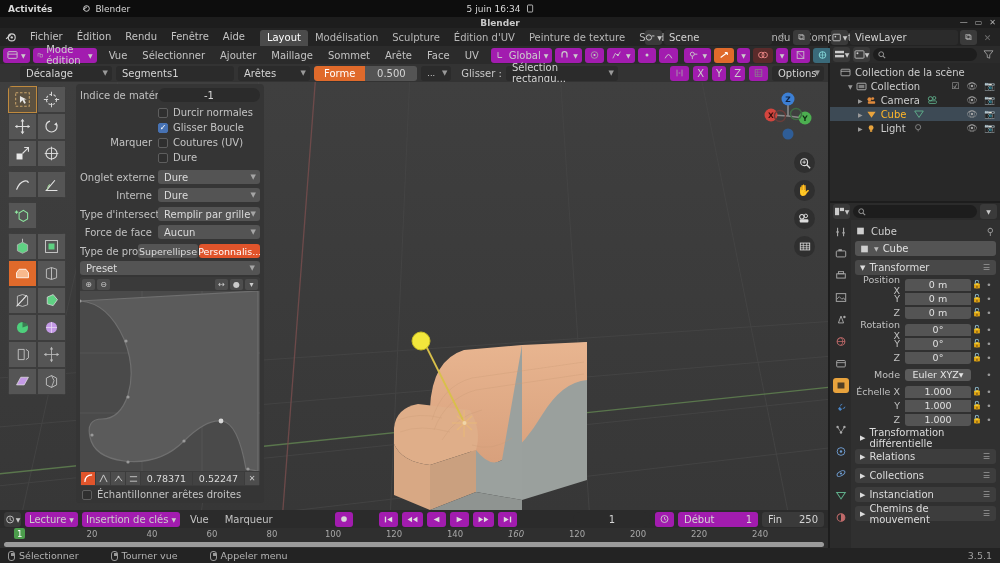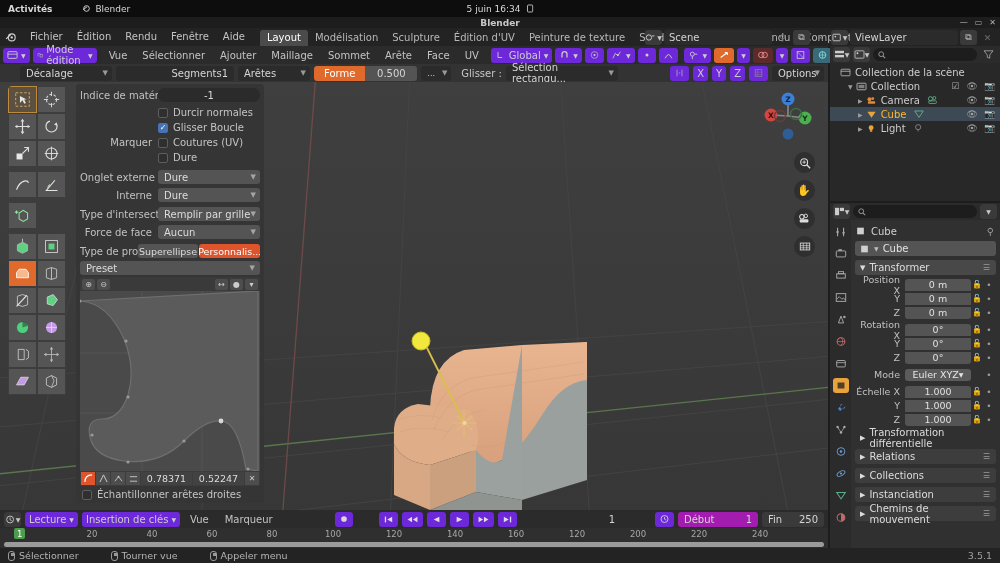--- a/index.html
+++ b/index.html
@@ -56,21 +56,21 @@
   }
   .icon-btn.dim { color:#6d6d6d; background:transparent; }
 
   
   .viewheader {
     position:absolute; left:0; top:46px; width:828px; height:18px;
     background:#2b2b2b; display:flex; align-items:center; gap:3px; padding-left:3px;
     font-size:10px; color:#c3c3c3;
   }
   .hdr-btn {
-    background:#6d28d9; border-radius:3px; height:15px; display:flex; align-items:center;
+    background:#a21caf; border-radius:3px; height:15px; display:flex; align-items:center;
     padding:0 4px; gap:3px; font-size:10px; color:#ccc;
   }
   .hdr-btn.orange { background:#e06a2b; color:#fff; }
   .hdr-menu { padding:0 6px; font-size:10px; color:#c3c3c3; }
   .seg { display:flex; background:#303030; border-radius:3px; overflow:hidden; height:15px;}
 
   
   .toolsettings {
     position:absolute; left:0; top:64px; width:828px; height:18px;
     background:#333333; display:flex; align-items:center; gap:4px; padding-left:20px;
@@ -411,21 +411,21 @@
     <div class="hdr-btn">
         <span style="font-size:6px;">▼</span>
       </div>
   </div>
 
   <div class="toolsettings">
     <div class="ts-field" style="width:92px;">
       <span>Décalage</span>
       <span class="chev">▼</span>
     </div>
-    <div class="ts-field" style="width:118px; justify-content:flex-end;">
+    <div class="ts-field" style="width:118px; justify-content:flex-start;">
       <span>Segments</span>
       <span>1</span>
     </div>
     <div class="ts-field" style="width:72px;">
       <span>Arêtes</span>
       <span class="chev">▼</span>
     </div>
     <div class="ts-split">
       <div class="ts-orange">Forme</div>
       <div class="val" style="width:52px;justify-content:center;display:flex;">0.500</div>
@@ -1254,21 +1254,21 @@
   <div class="tl-body">
     <div class="tl-ruler">
       <div class="tl-cur" style="left:14px;">1</div>
       <div class="tl-tick" style="left:92px;">20</div>
       <div class="tl-tick" style="left:152px;">40</div>
       <div class="tl-tick" style="left:212px;">60</div>
       <div class="tl-tick" style="left:272px;">80</div>
       <div class="tl-tick" style="left:333px;">100</div>
       <div class="tl-tick" style="left:394px;">120</div>
       <div class="tl-tick" style="left:455px;">140</div>
-      <div class="tl-tick" style="left:516px;">160</div>
+      <div class="tl-tick" style="left:516px;font-style:italic;">160</div>
       <div class="tl-tick" style="left:577px;">120</div>
       <div class="tl-tick" style="left:638px;">200</div>
       <div class="tl-tick" style="left:699px;">220</div>
       <div class="tl-tick" style="left:760px;">240</div>
     </div>
     <div class="tl-scroll"></div>
   </div>
 
   <div class="statusbar">
     <div class="sb-item">

